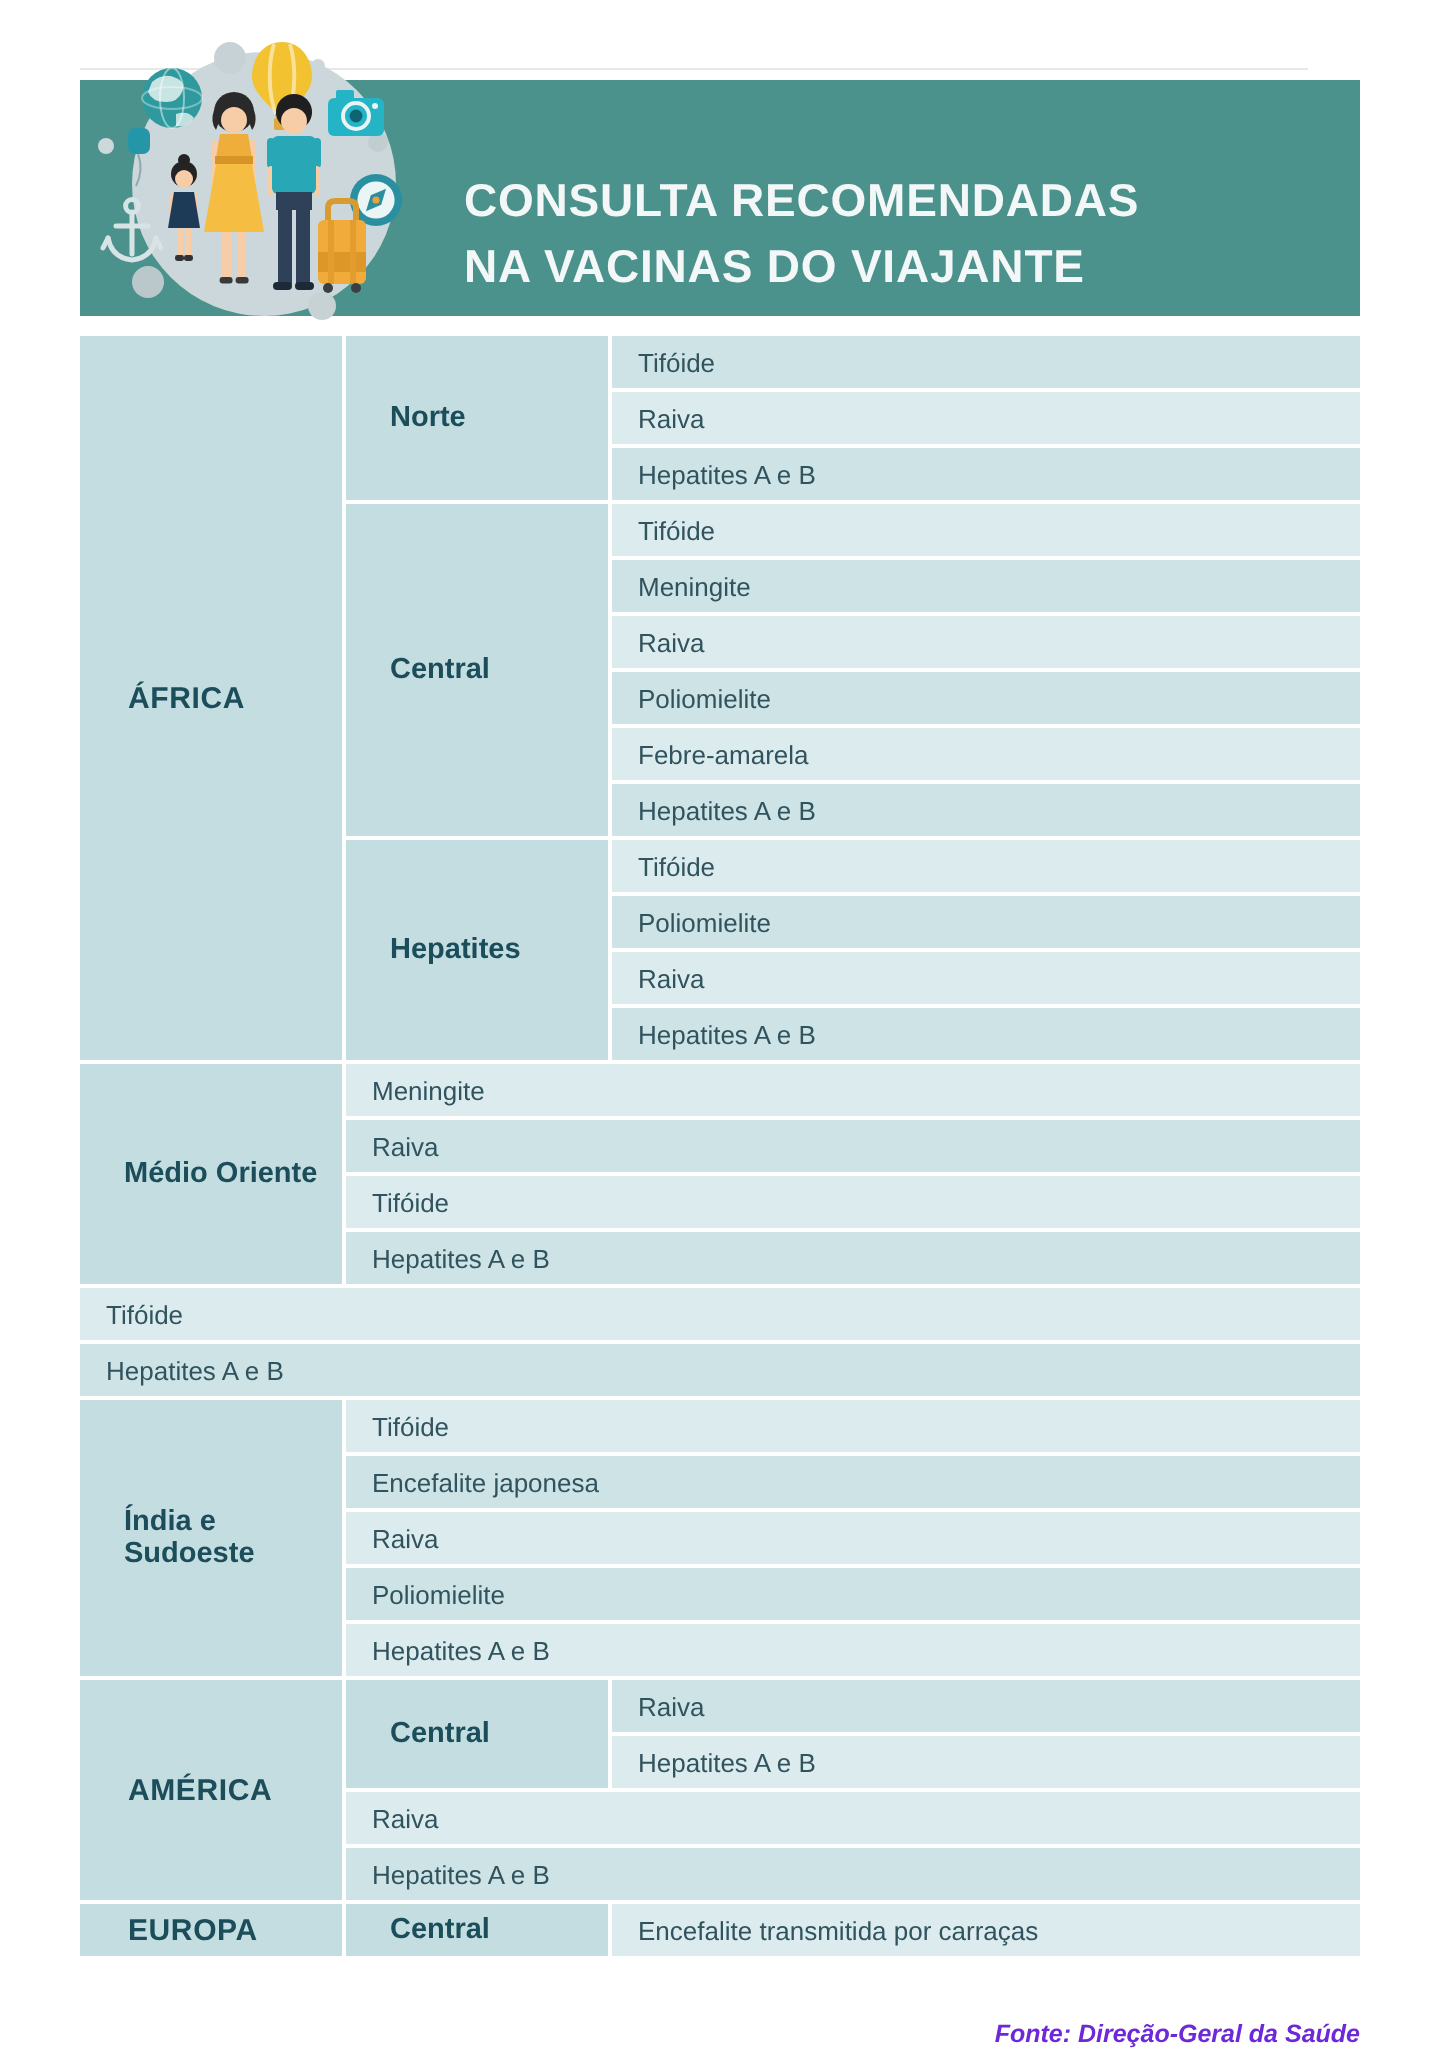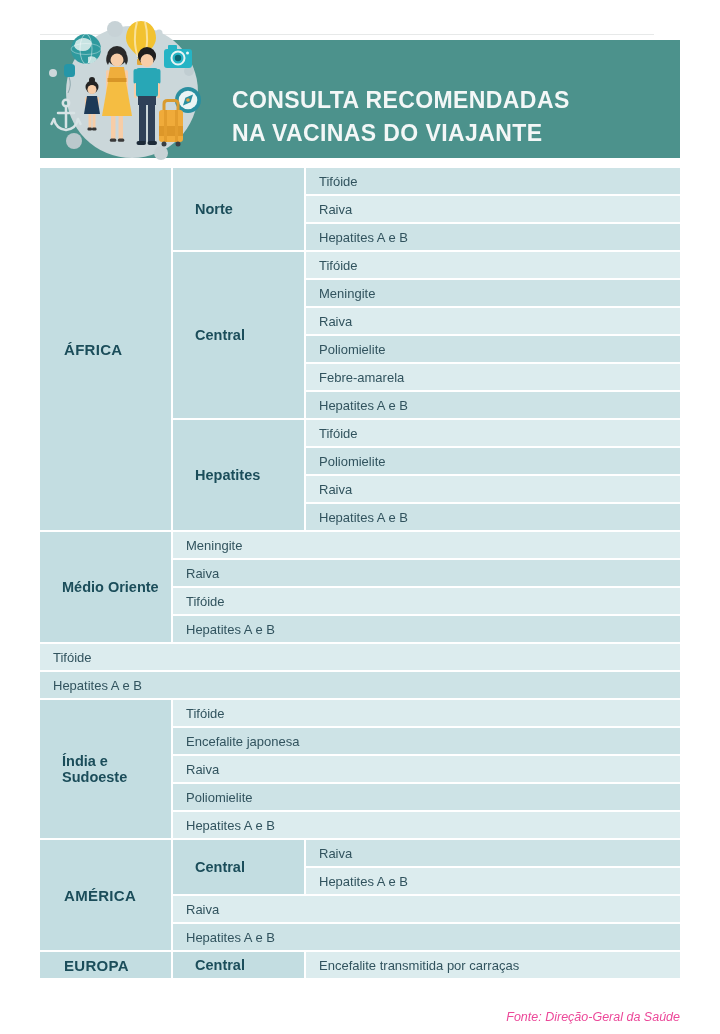--- a/index.html
+++ b/index.html
@@ -49,22 +49,22 @@
   .vaccine-cell{
     height:26px;box-sizing:border-box;
     display:flex;align-items:center;padding-left:13px;
     font-size:13px;color:var(--text,#31535e);
   }
   .shade-a{background:var(--rowDark,#cde3e6);}
   .shade-b{background:var(--rowLight,#dcecee);}
 
   .source-note{
     position:absolute;left:40px;top:1010px;width:640px;
-    text-align:right;font-style:italic;font-weight:normal;
-    font-size:12.5px;color:#ec4899;
+    text-align:right;font-style:italic;font-weight:bold;
+    font-size:12.5px;color:#6d28d9;
   }
 </style>
 </head>
 <body>
 
 <div class="page">
 
   <div class="top-hairline"></div>
 
   <header class="banner">

